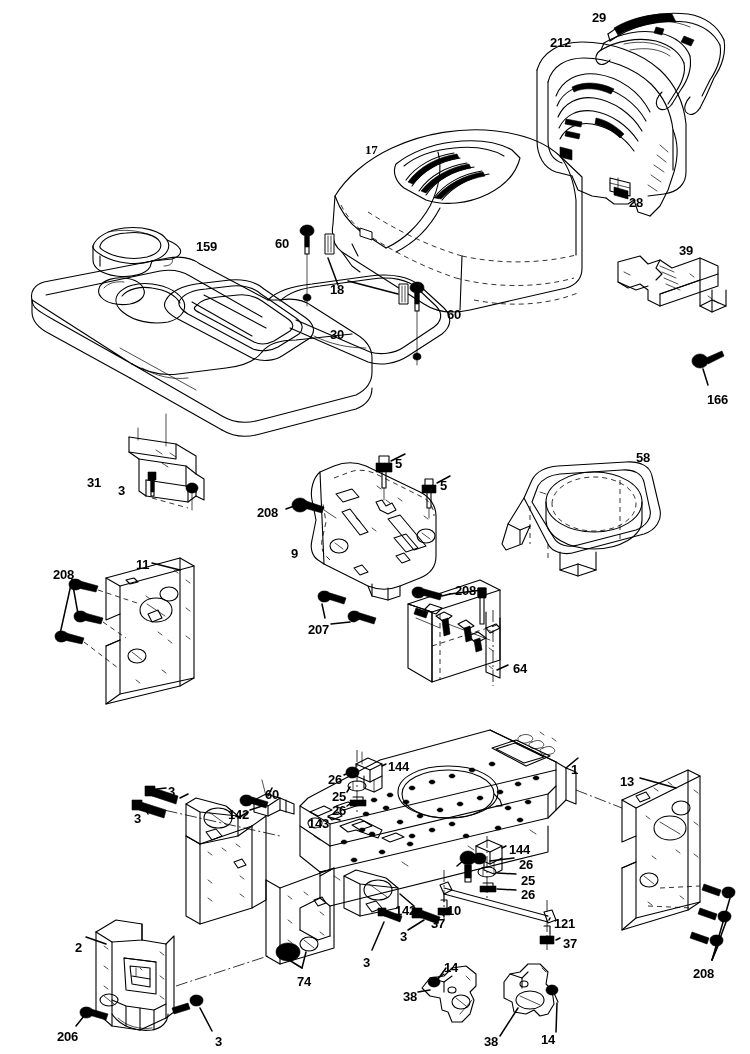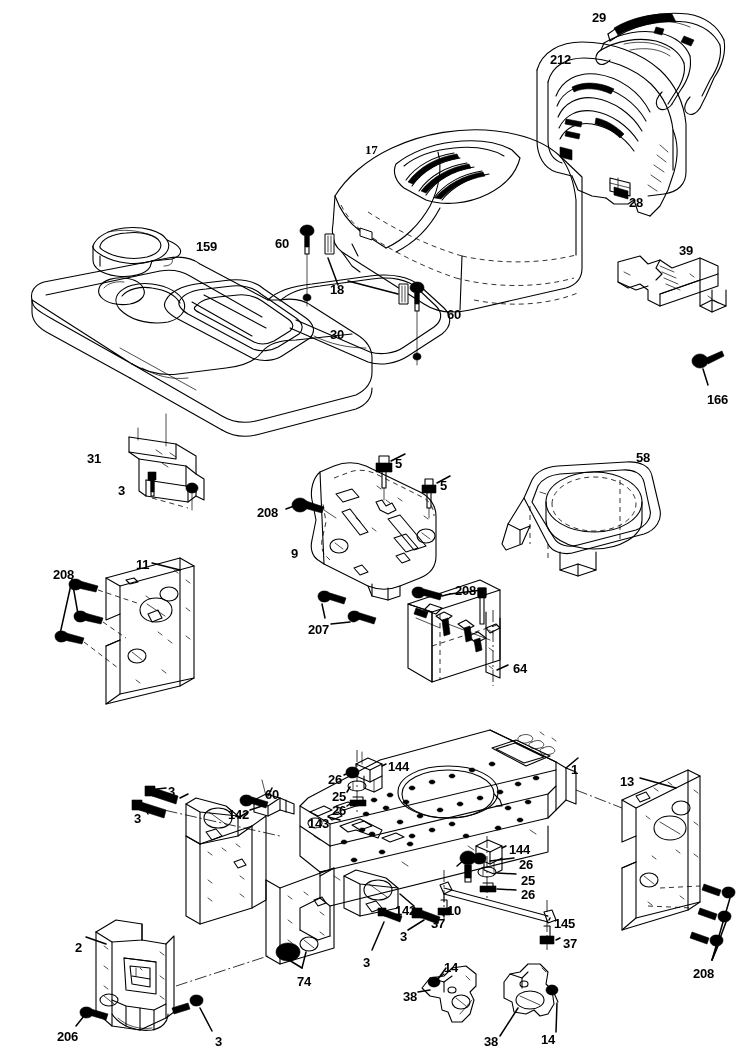--- a/index.html
+++ b/index.html
@@ -812,31 +812,31 @@
       <path class="leader" d="M500 1036 L518 1008"></path>
     </g>
 
     <path class="ln-cl" d="M576 790 L622 808"></path>
 
   </svg>
 
 
   <div id="callout-layer">
       <div class="callout" style="left: 592px; top: 11px;">29</div>
-      <div class="callout" style="left: 550px; top: 53px;">212</div>
+      <div class="callout" style="left: 550px; top: 36px;">212</div>
       <div class="callout" style="left: 629px; top: 196px;">28</div>
       <div class="callout" style="left: 365px; top: 143px; font-family: Liberation Serif, serif;">17</div>
       <div class="callout" style="left: 275px; top: 237px;">60</div>
       <div class="callout" style="left: 196px; top: 240px;">159</div>
       <div class="callout" style="left: 330px; top: 283px;">18</div>
       <div class="callout" style="left: 679px; top: 244px;">39</div>
       <div class="callout" style="left: 447px; top: 308px;">60</div>
       <div class="callout" style="left: 330px; top: 328px;">30</div>
       <div class="callout" style="left: 707px; top: 393px;">166</div>
-      <div class="callout" style="left: 87px; top: 452px;">31</div>
+      <div class="callout" style="left: 87px; top: 476px;">31</div>
       <div class="callout" style="left: 118px; top: 484px;">3</div>
       <div class="callout" style="left: 395px; top: 457px;">5</div>
       <div class="callout" style="left: 440px; top: 479px;">5</div>
       <div class="callout" style="left: 636px; top: 451px;">58</div>
       <div class="callout" style="left: 257px; top: 506px;">208</div>
       <div class="callout" style="left: 291px; top: 547px;">9</div>
       <div class="callout" style="left: 455px; top: 584px;">208</div>
       <div class="callout" style="left: 53px; top: 568px;">208</div>
       <div class="callout" style="left: 136px; top: 558px; text-align: center;">11</div>
       <div class="callout" style="left: 308px; top: 623px;">207</div>
@@ -852,21 +852,21 @@
       <div class="callout" style="left: 308px; top: 817px;">143</div>
       <div class="callout" style="left: 168px; top: 785px;">3</div>
       <div class="callout" style="left: 134px; top: 812px;">3</div>
       <div class="callout" style="left: 509px; top: 843px;">144</div>
       <div class="callout" style="left: 519px; top: 858px;">26</div>
       <div class="callout" style="left: 521px; top: 874px;">25</div>
       <div class="callout" style="left: 521px; top: 888px;">26</div>
       <div class="callout" style="left: 447px; top: 872px; margin-top: 32px;">10</div>
       <div class="callout" style="left: 395px; top: 904px;">142</div>
       <div class="callout" style="left: 431px; top: 917px;">37</div>
-      <div class="callout" style="left: 554px; top: 917px;">145</div>
+      <div class="callout" style="left: 554px; top: 917px;">121</div>
       <div class="callout" style="left: 563px; top: 937px;">37</div>
       <div class="callout" style="left: 400px; top: 930px;">3</div>
       <div class="callout" style="left: 363px; top: 956px;">3</div>
       <div class="callout" style="left: 297px; top: 975px;">74</div>
       <div class="callout" style="left: 75px; top: 941px;">2</div>
       <div class="callout" style="left: 693px; top: 967px;">208</div>
       <div class="callout" style="left: 444px; top: 961px;">14</div>
       <div class="callout" style="left: 403px; top: 990px;">38</div>
       <div class="callout" style="left: 541px; top: 1033px;">14</div>
       <div class="callout" style="left: 484px; top: 1035px;">38</div>

